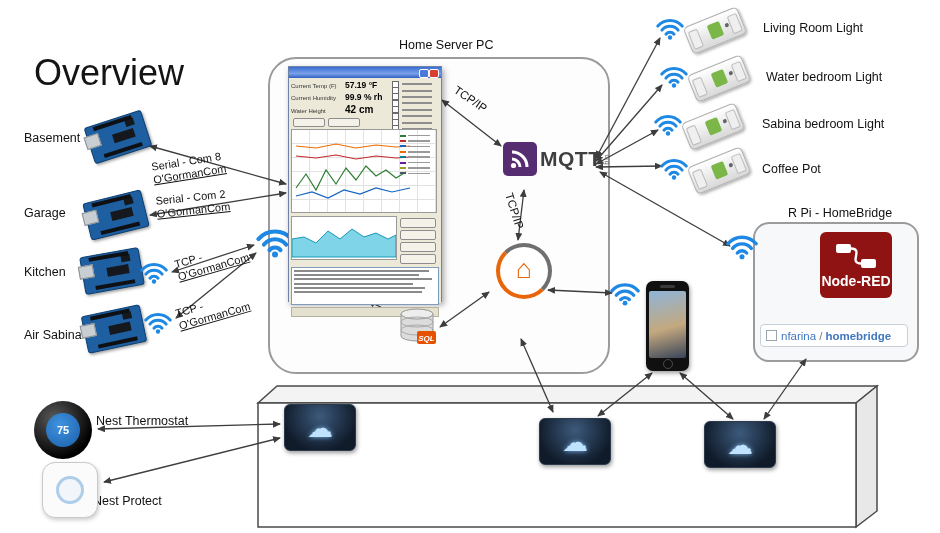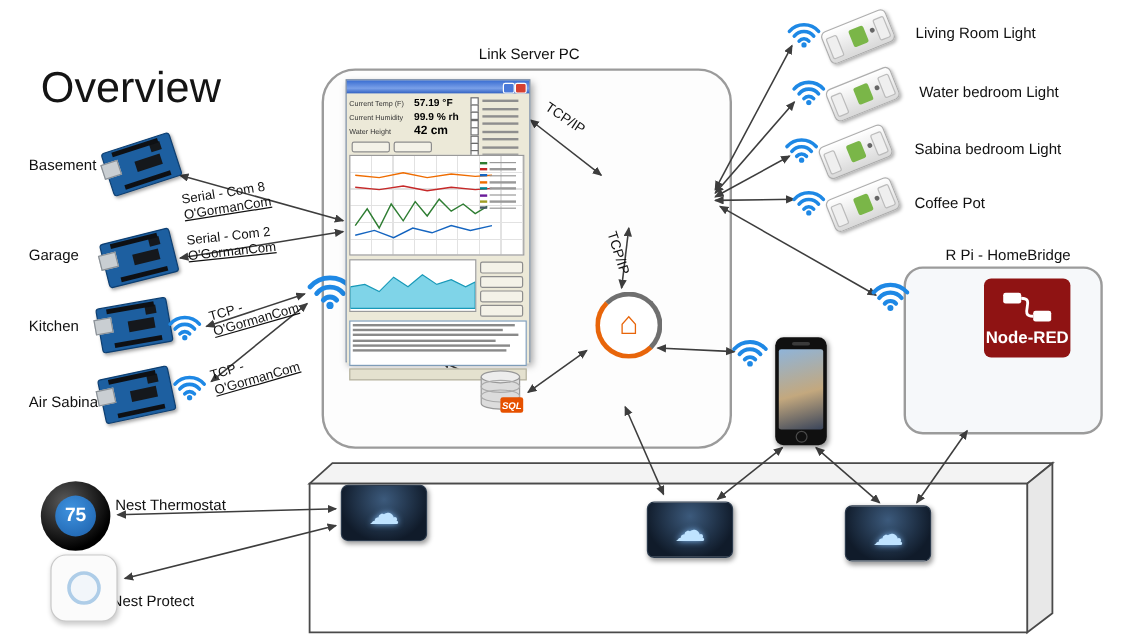--- a/index.html
+++ b/index.html
@@ -104,21 +104,21 @@
   
   .cloudicon{position:absolute;width:70px;height:45px;border-radius:6px;z-index:6;
     background:radial-gradient(ellipse at 50% 25%,#3c5a7c 0%,#101b2a 75%);border:1px solid #2b3a4c;
     display:flex;align-items:center;justify-content:center;box-shadow:1px 2px 4px rgba(0,0,0,.4);}
   .cloudicon span{font-size:26px;color:#bfe3ff;line-height:1;text-shadow:0 0 5px #7fb8ef;}
 
   
   .nest-thermo{position:absolute;left:34px;top:401px;width:58px;height:58px;border-radius:50%;z-index:6;
     background:radial-gradient(circle at 35% 30%,#5a5a5a,#000 72%);display:flex;align-items:center;justify-content:center;}
   .nt-face{width:34px;height:34px;border-radius:50%;background:radial-gradient(circle at 40% 35%,#3f93e0,#1b5ea8);
-    display:flex;align-items:center;justify-content:center;color:#fff;font-size:16px;font-weight:700;}
+    display:flex;align-items:center;justify-content:center;color:#fff;font-size:11px;font-weight:700;}
   .nest-protect{position:absolute;left:42px;top:462px;width:54px;height:54px;border-radius:13px;background:#fbfbfb;
     border:1px solid #c9c9c9;z-index:6;display:flex;align-items:center;justify-content:center;
     box-shadow:1px 2px 4px rgba(0,0,0,.2);}
   .np-ring{width:22px;height:22px;border-radius:50%;border:3px solid #aecde8;background:#f2f6fa;}
 
   
   .connlab{position:absolute;font-size:11px;color:#111;line-height:1.15;z-index:6;white-space:nowrap;}
   .connlab .u{text-decoration:underline;}
 
   .tcpip{position:absolute;font-size:11.5px;color:#111;z-index:6;white-space:nowrap;}
@@ -161,21 +161,21 @@
       <line class="arrow" x1="680" y1="373" x2="733" y2="419" marker-start="url(#ah)" marker-end="url(#ah)"></line>
       <line class="arrow" x1="806" y1="359" x2="764" y2="419" marker-start="url(#ah)" marker-end="url(#ah)"></line>
       <line class="arrow" x1="280" y1="424" x2="98" y2="429" marker-start="url(#ah)" marker-end="url(#ah)"></line>
       <line class="arrow" x1="280" y1="438" x2="104" y2="482" marker-start="url(#ah)" marker-end="url(#ah)"></line>
     </g>
   </svg>
 
   <h1 id="title">Overview</h1>
 
   <div class="bigbox" style="left:268px;top:57px;width:338px;height:313px;"></div>
-  <span class="lbl" style="left:399px;top:38px;">Link Server PC</span>
+  <span class="lbl" style="left:399px;top:38px;">Home Server PC</span>
 
   <div class="rpibox" style="left:753px;top:222px;width:162px;height:136px;"></div>
   <span class="lbl" style="left:788px;top:206px;">R Pi - HomeBridge</span>
 
   <span class="lbl" style="left:24px;top:131px;">Basement</span>
   <span class="lbl" style="left:24px;top:206px;">Garage</span>
   <span class="lbl" style="left:24px;top:265px;">Kitchen</span>
   <span class="lbl" style="left:24px;top:328px;">Air Sabina</span>
 
   <div class="arduino" style="left:88px;top:118px;transform:rotate(-18deg);">
@@ -372,20 +372,31 @@
         <div class="lg-line" style="width:92%;"></div>
         <div class="lg-line" style="width:90%;"></div>
       </div>
       <div class="lg-status"></div>
     </div>
   </div>
 
   <span class="tcpip" style="left:452px;top:93px;transform:rotate(34deg);">TCP/IP</span>
   <span class="tcpip" style="left:496px;top:205px;transform:rotate(72deg);">TCP/IP</span>
 
+  <div class="mqtt">
+    <div class="mqtt-sq">
+      <svg width="24" height="24" viewBox="0 0 24 24">
+        <path d="M4 12 A 8 8 0 0 1 12 20" stroke="#fff" stroke-width="3" fill="none"></path>
+        <path d="M4 5 A 15 15 0 0 1 19 20" stroke="#fff" stroke-width="3" fill="none"></path>
+        <circle cx="5.5" cy="18.5" r="2.6" fill="#fff"></circle>
+      </svg>
+    </div>
+    <span class="mqtt-text">MQTT</span>
+    <span class="mqtt-org">org</span>
+  </div>
 
   <div class="openhab">
     <span>⌂</span>
   </div>
   <div class="lbl" style="left:486px;top:297px;width:70px;text-align:center;line-height:1.2;">
     <div>OpenHab</div>
     <div>Server</div>
   </div>
 
   <div class="abs" style="left:396px;top:307px;z-index:6;">
@@ -473,20 +484,26 @@
 
   <div class="nodered">
     <svg width="44" height="28" viewBox="0 0 44 28">
       <rect x="2" y="2" width="15" height="9" rx="2" fill="#ffffff"></rect>
       <rect x="27" y="17" width="15" height="9" rx="2" fill="#ffffff"></rect>
       <path d="M17 6.5 C30 6.5 14 21.5 27 21.5" stroke="#ffffff" stroke-width="2.4" fill="none"></path>
     </svg>
     <div class="nr-text">Node-RED</div>
   </div>
 
+  <div class="hb-bar">
+    <span class="hb-ic"></span>
+    <span class="hb-link">nfarina</span>
+    <span class="hb-sep">/</span>
+    <span class="hb-link" style="font-weight:bold;">homebridge</span>
+  </div>
 
   <span class="wifi" style="left:610px;top:282px;">
     <svg viewBox="0 0 24 19" width="30" height="24">
         <path class="wa" d="M1.5 7 A 14 14 0 0 1 22.5 7"></path>
         <path class="wa" d="M5 10.5 A 9 9 0 0 1 19 10.5"></path>
         <path class="wa" d="M8.5 14 A 4.6 4.6 0 0 1 15.5 14"></path>
         <circle cx="12" cy="16.8" r="1.9" fill="#1e88e5"></circle>
       </svg>
   </span>
   <div class="iphone">

